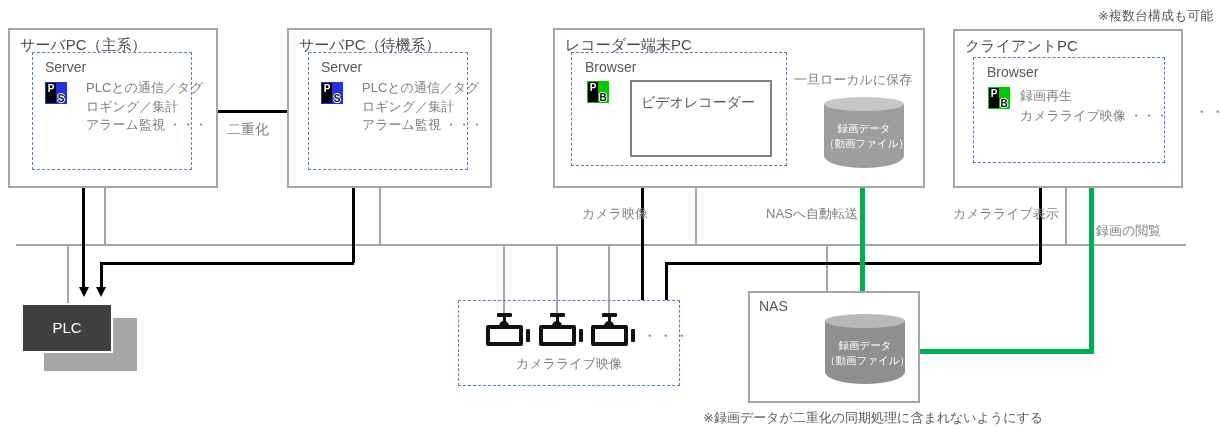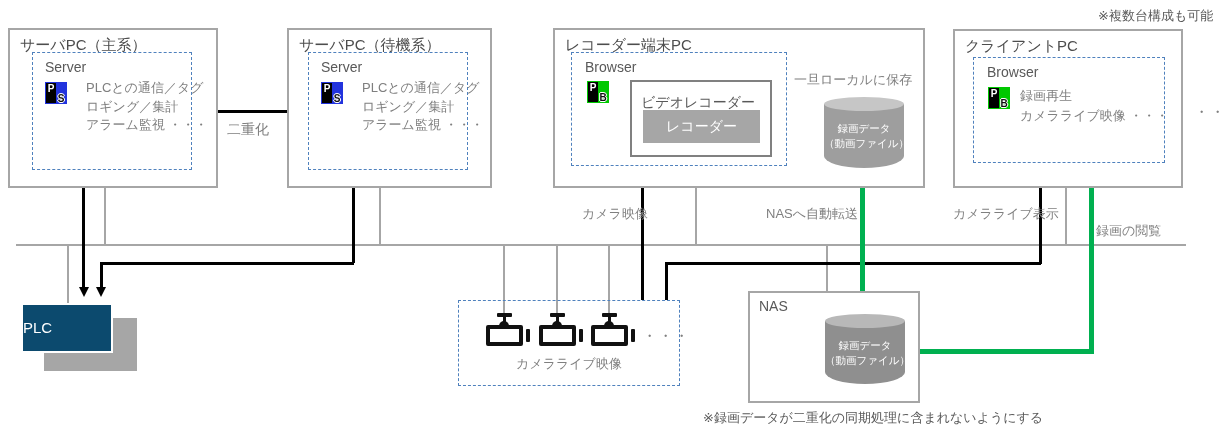--- a/index.html
+++ b/index.html
@@ -42,21 +42,21 @@
   .cyl.dark .cbody{background:#8f8f8f;}
   .cyl.dark .ctop{background:#b8b8b8;}
   .cyl .ctxt{position:absolute;left:0;right:0;top:24px;text-align:center;font-size:10.5px;line-height:15px;color:#fff;white-space:nowrap;}
   
   .cam{position:absolute;width:48px;height:40px;}
   .cam .tbar{position:absolute;left:12px;top:1px;width:15px;height:4px;background:#111;border-radius:1px;}
   .cam .stem{position:absolute;left:18px;top:4px;width:3px;height:7px;background:#111;}
   .cam .lens{position:absolute;left:14px;top:9px;width:10px;height:10px;border-radius:50%;background:#111;}
   .cam .cbody2{position:absolute;left:1px;top:13px;width:37px;height:21px;border:4px solid #111;border-radius:2px;background:#fff;box-sizing:border-box;}
   .cam .bracket{position:absolute;left:41px;top:17px;width:4px;height:13px;background:#111;border-radius:1px;}
-  .plcfront{position:absolute;left:21px;top:303px;width:92px;height:50px;background:#0c4a6e;border:2px solid #fff;box-sizing:border-box;color:#fff;font-size:15px;text-align:left;line-height:46px;}
+  .plcfront{position:absolute;left:21px;top:303px;width:92px;height:50px;background:#404040;border:2px solid #fff;box-sizing:border-box;color:#fff;font-size:15px;text-align:center;line-height:46px;}
   .plcback{position:absolute;left:44px;top:318px;width:93px;height:53px;background:#a6a6a6;}
   .recbtn{position:absolute;left:643px;top:110px;width:117px;height:33px;background:#a6a6a6;color:#fff;font-size:14px;text-align:center;line-height:33px;}
   .dots{position:absolute;font-size:15px;color:#7f7f7f;letter-spacing:1px;white-space:nowrap;}
 </style>
 </head>
 <body>
 
 <div id="canvas">
 
   <div class="ln lg" style="left:16px;top:244px;width:1170px;height:2px"></div>
@@ -145,21 +145,20 @@
   <div class="applabel" style="left:585px;top:59px">Browser</div>
   <div class="appicon ic-green" style="left:587px;top:81px">
     <div class="c1">P</div>
     <div class="c2"></div>
     <div class="c3"></div>
     <div class="c4">B</div>
   </div>
   <div class="graybox" style="left:630px;top:80px;width:142px;height:77px">
     <div class="applabel" style="left:9px;top:12px;color:#595959">ビデオレコーダー</div>
   </div>
-  <div class="recbtn">レコーダー</div>
 
   <div class="lbl" style="left:794px;top:71px">一旦ローカルに保存</div>
   <div class="cyl" style="left:824px;top:97px;width:80px;height:71px">
     <div class="cbody"></div>
     <div class="ctop"></div>
     <div class="ctxt">
       <div>録画データ</div>
       <div>（動画ファイル）</div>
     </div>
   </div>

